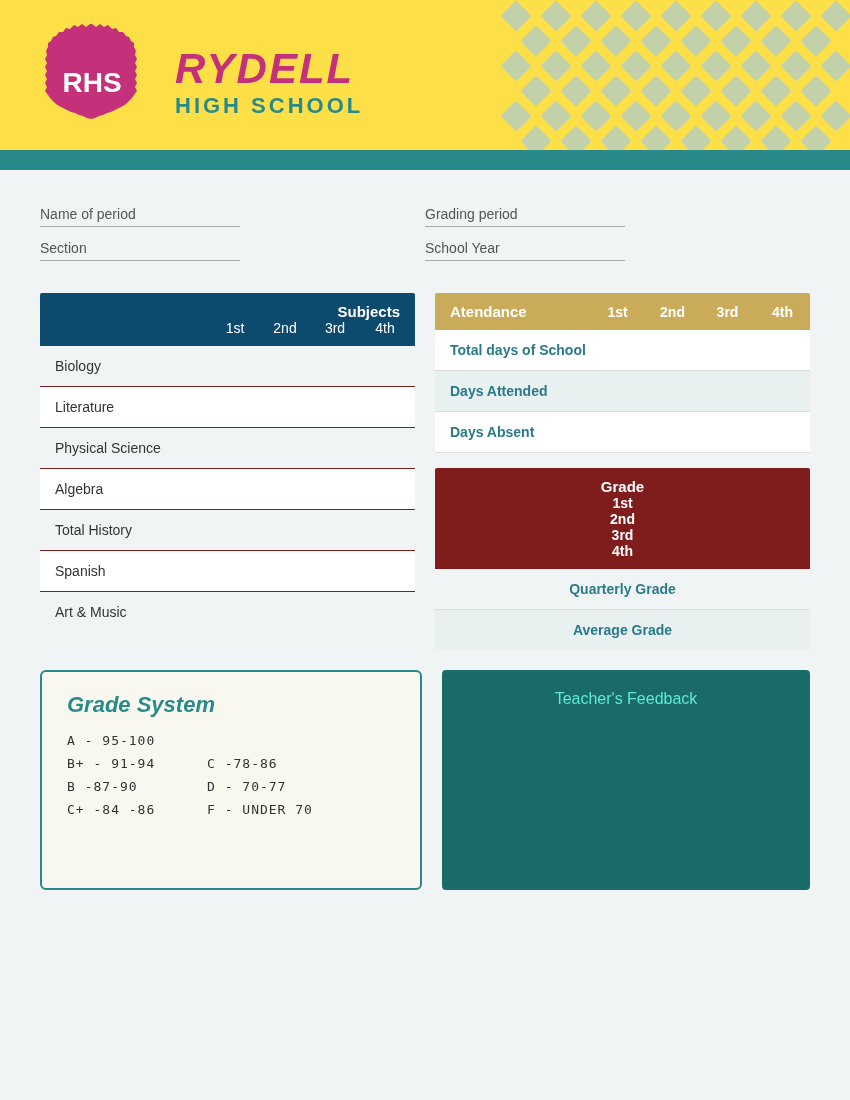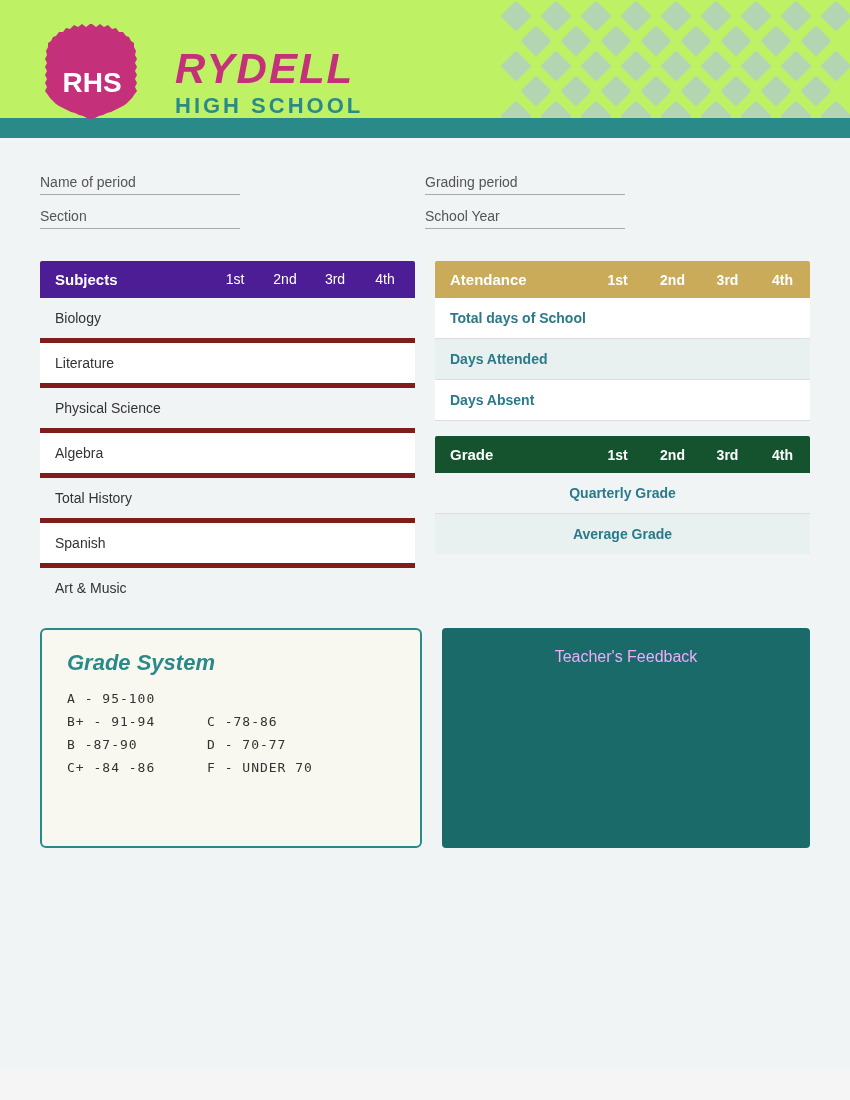--- a/index.html
+++ b/index.html
@@ -7,23 +7,23 @@
       width: 850px;
       min-height: 1100px;
       background: #f5f5f5;
       font-family: 'Arial', sans-serif;
       position: relative;
       overflow-x: hidden;
     }
 
     
     .header {
-      background: #bef264;
+      background: #fde047;
       position: relative;
-      height: 138px;
+      height: 170px;
       overflow: hidden;
     }
 
     .header-teal-bar {
       background: #2a8a8a;
       height: 20px;
       width: 100%;
       position: absolute;
       bottom: 0;
       left: 0;
@@ -106,24 +106,25 @@
     .col-left {
       flex: 1;
     }
 
     .col-right {
       flex: 1;
     }
 
     .subjects-header-row {
       display: flex;
-      align-items: flex-start;
-      background: #4c1d95;
+      align-items: flex-end;
+      background: #0c4a6e;
       padding: 10px 15px;
       border-radius: 2px 2px 0 0;
+      flex-direction: column;
     }
 
     .subjects-header-label {
       flex: 1;
       font-weight: bold;
       color: white;
       font-size: 15px;
     }
 
     .subjects-header-grades {
@@ -135,21 +136,21 @@
       width: 30px;
       text-align: center;
       color: white;
       font-size: 14px;
     }
 
     .subject-row {
       display: flex;
       align-items: center;
       padding: 12px 15px;
-      border-bottom: 5px solid #7f1d1d;
+      border-bottom: 1px solid #7f1d1d;
       background: white;
     }
 
     .subject-row:nth-child(even) {
       background: #f0f4f5;
     }
 
     .subject-name {
       flex: 1;
       font-size: 14px;
@@ -201,24 +202,25 @@
       flex: 1;
       font-size: 14px;
       color: #2a7a8a;
       font-weight: 600;
     }
 
     
     .grade-header-row {
       display: flex;
       align-items: center;
-      background: #14532d;
+      background: #7f1d1d;
       padding: 10px 0;
       border-radius: 2px 2px 0 0;
       margin-top: 15px;
+      flex-direction: column;
     }
 
     .grade-label-cell {
       flex: 1;
       padding: 0 15px;
       font-weight: bold;
       color: white;
       font-size: 15px;
     }
 
@@ -295,21 +297,21 @@
       background: #1a6a6a;
       border-radius: 4px;
       display: flex;
       align-items: flex-start;
       justify-content: center;
       padding: 20px;
       min-height: 220px;
     }
 
     .teacher-feedback-label {
-      color: #f0abfc;
+      color: #5eead4;
       font-size: 16px;
       text-align: center;
     }
 
     
     .header-diamonds {
       position: absolute;
       top: 0;
       right: 0;
       width: 350px;

